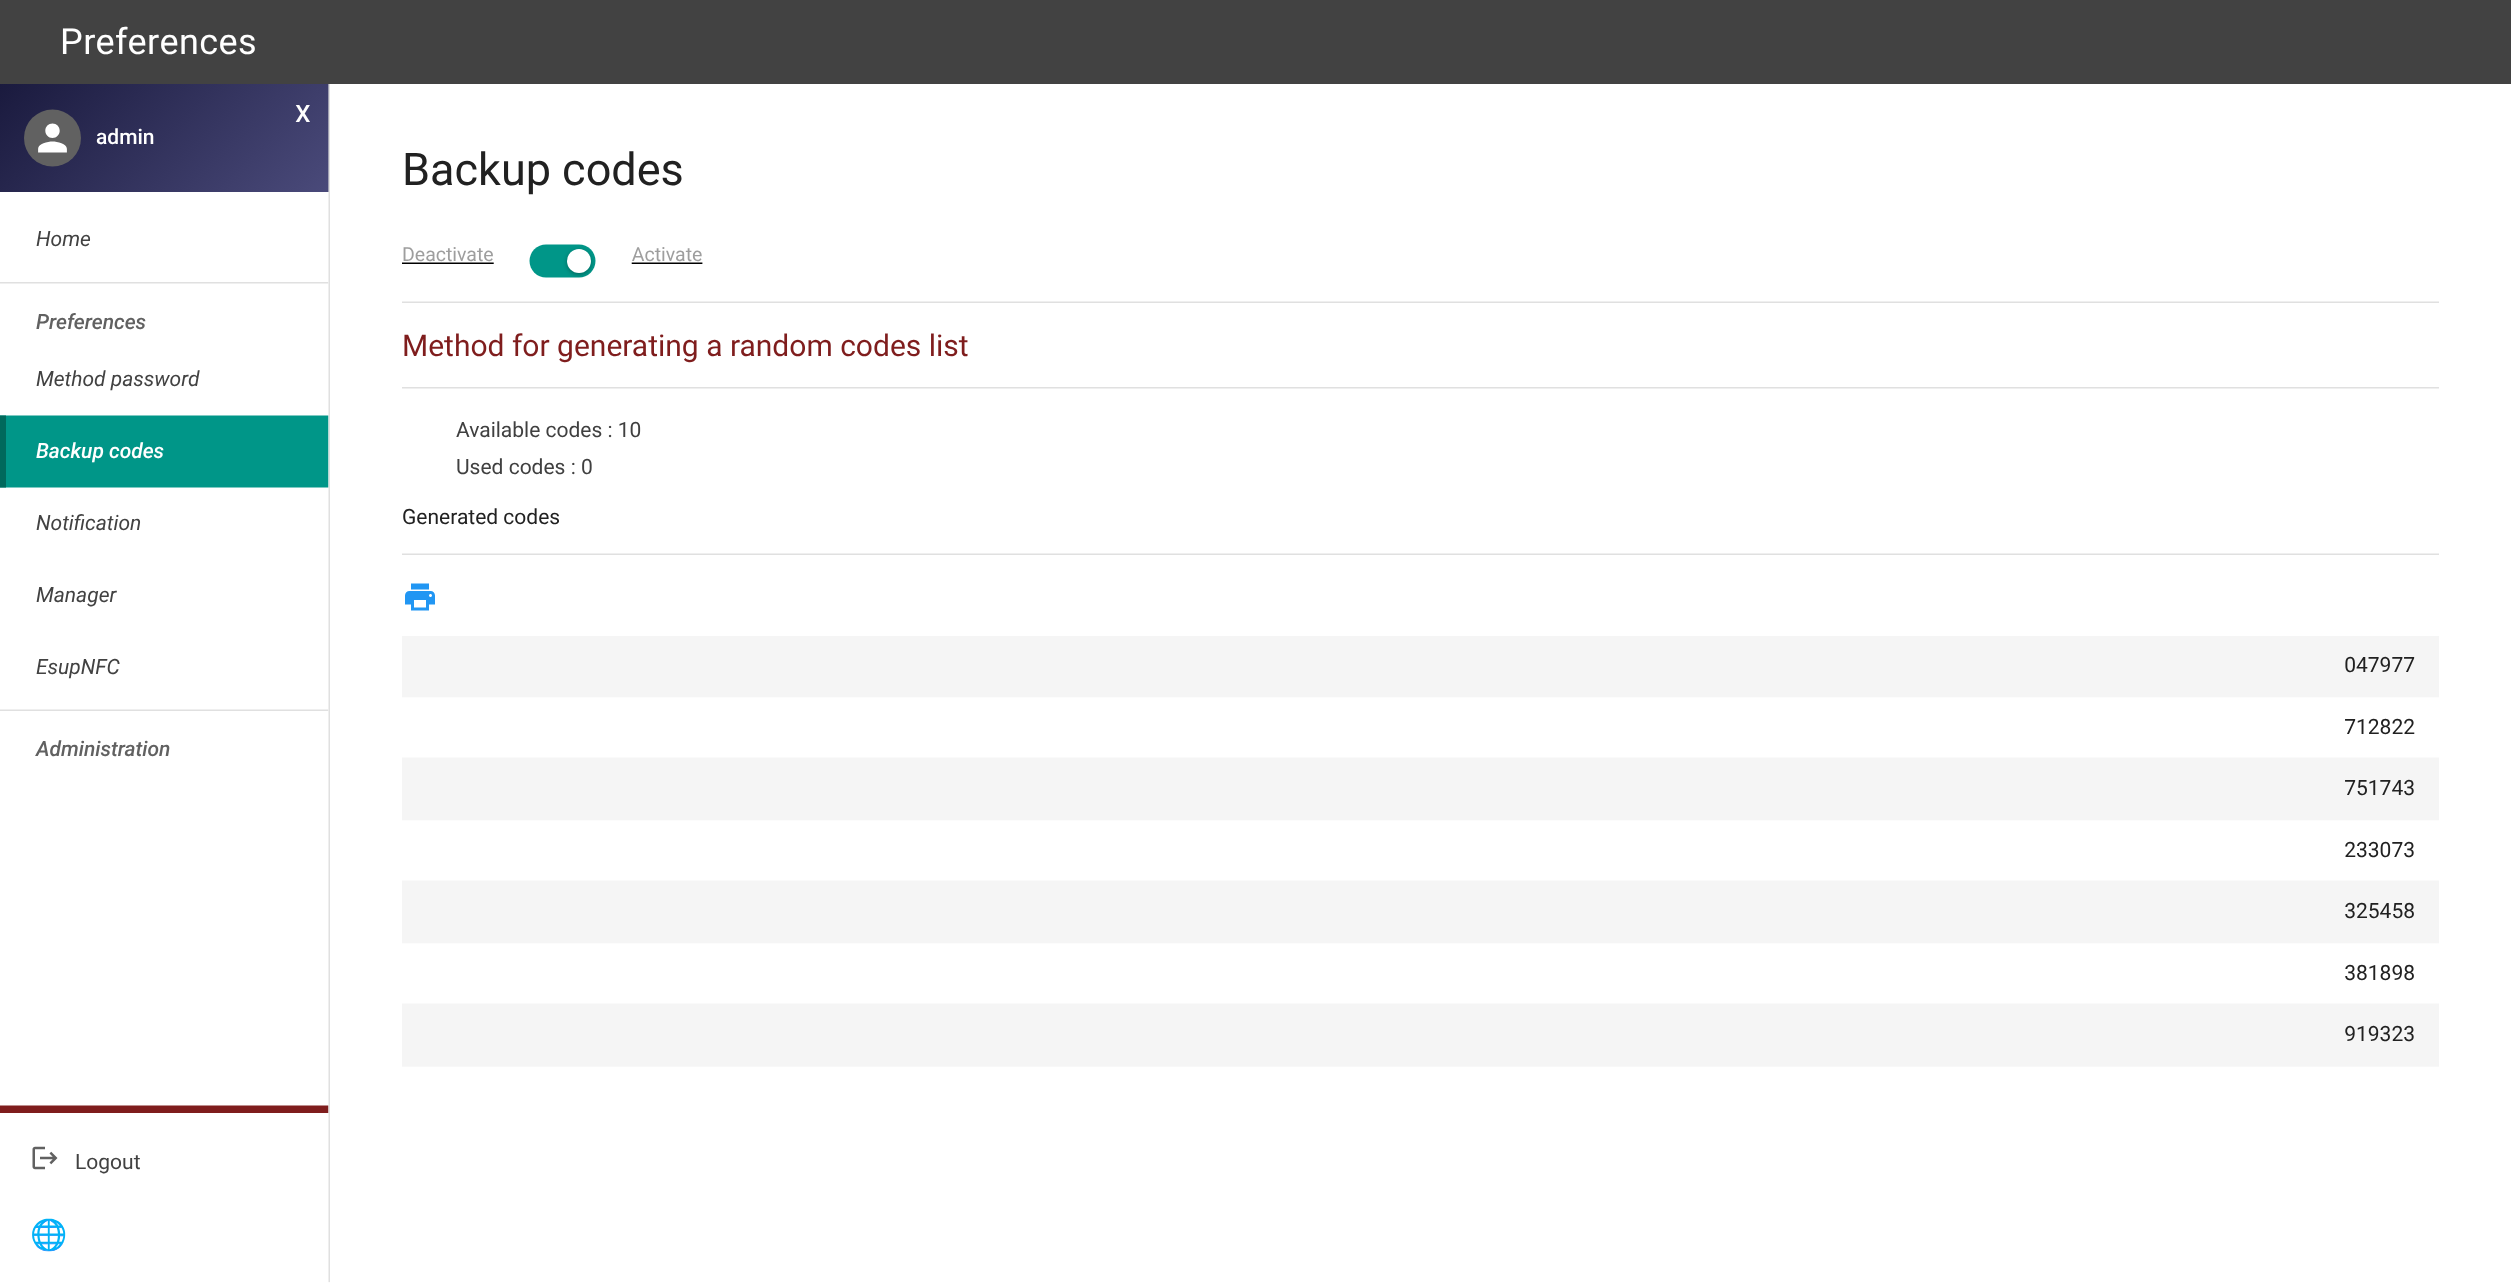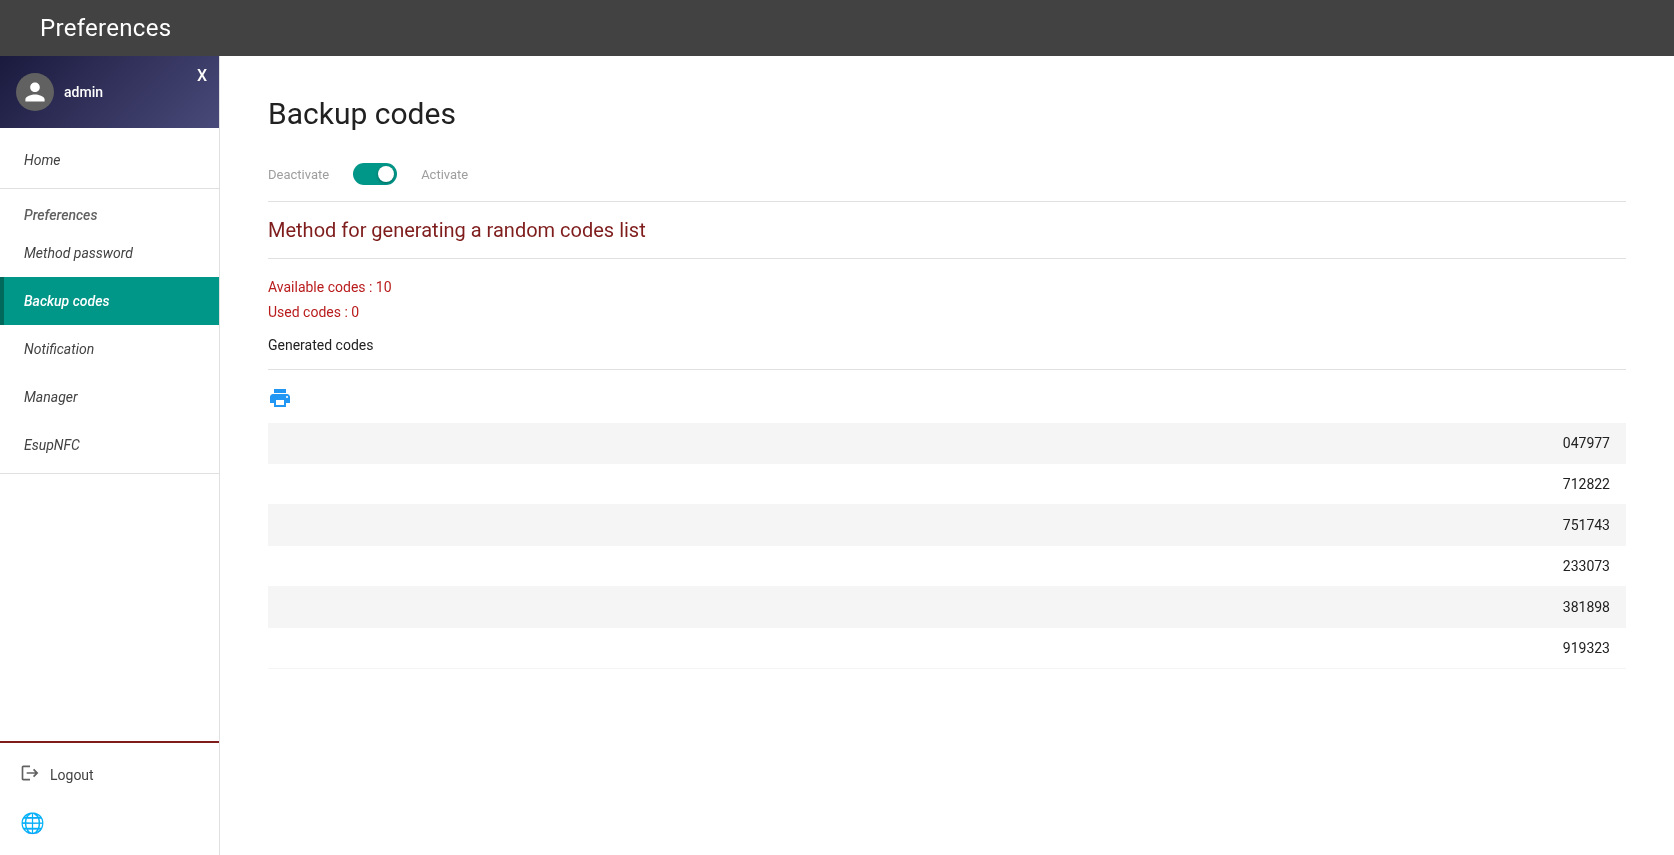--- a/index.html
+++ b/index.html
@@ -111,21 +111,21 @@
     }
 
     .sidebar-divider {
       border: none;
       border-top: 1px solid #e0e0e0;
       margin: 4px 0;
     }
 
     .sidebar-footer {
       padding: 8px 0;
-      border-top: 2px solid #7f1d1d;
+      border-top: 5px solid #7f1d1d;
     }
 
     .sidebar-logout {
       padding: 12px 20px;
       display: flex;
       align-items: center;
       gap: 10px;
       font-size: 14px;
       color: #424242;
       cursor: pointer;
@@ -148,23 +148,23 @@
 
     .page-title {
       font-size: 30px;
       font-weight: 400;
       color: #212121;
       margin-bottom: 32px;
     }
 
     .toggle-row {
       display: flex;
-      align-items: center;
       gap: 24px;
       margin-bottom: 8px;
+      text-decoration: underline;
     }
 
     .toggle-label {
       font-size: 13px;
       color: #9e9e9e;
     }
 
     
     .toggle-switch {
       position: relative;
@@ -210,22 +210,23 @@
       color: #7f1d1d;
       margin-bottom: 16px;
     }
 
     .stats-block {
       margin-bottom: 8px;
     }
 
     .stat-line {
       font-size: 14px;
-      color: #b91c1c;
+      color: #404040;
       line-height: 1.8;
+      margin-left: 36px;
     }
 
     .generated-codes-label {
       font-size: 14px;
       font-weight: 400;
       color: #212121;
       margin: 12px 0 8px 0;
     }
 
     .print-icon {
@@ -293,20 +294,23 @@
       <div class="sidebar-item">
         <span>Notification</span>
       </div>
       <div class="sidebar-item">
         <span>Manager</span>
       </div>
       <div class="sidebar-item">
         <span>EsupNFC</span>
       </div>
       <hr class="sidebar-divider">
+      <div class="sidebar-item section-header">
+        <span>Administration</span>
+      </div>
     </div>
 
     <div class="sidebar-footer">
       <div class="sidebar-logout">
         <span style="font-size:18px;">
           <svg width="20" height="20" viewBox="0 0 24 24" fill="#616161">
               <path d="M17 7l-1.41 1.41L18.17 11H8v2h10.17l-2.58 2.58L17 17l5-5zM4 5h8V3H4c-1.1 0-2 .9-2 2v14c0 1.1.9 2 2 2h8v-2H4V5z"></path>
             </svg>
         </span>
         <span>Logout</span>
@@ -350,17 +354,18 @@
       <svg width="24" height="24" viewBox="0 0 24 24" fill="#2196F3">
           <path d="M19 8H5c-1.66 0-3 1.34-3 3v6h4v4h12v-4h4v-6c0-1.66-1.34-3-3-3zm-3 11H8v-5h8v5zm3-7c-.55 0-1-.45-1-1s.45-1 1-1 1 .45 1 1-.45 1-1 1zm-1-9H6v4h12V3z"></path>
         </svg>
     </div>
 
     <div class="codes-list" id="codes-list">
     <div class="code-row">047977</div>
         <div class="code-row">712822</div>
         <div class="code-row">751743</div>
         <div class="code-row">233073</div>
+        <div class="code-row">325458</div>
         <div class="code-row">381898</div>
         <div class="code-row">919323</div>
       </div>
   </main>
 </div>
 
 </body></html>

